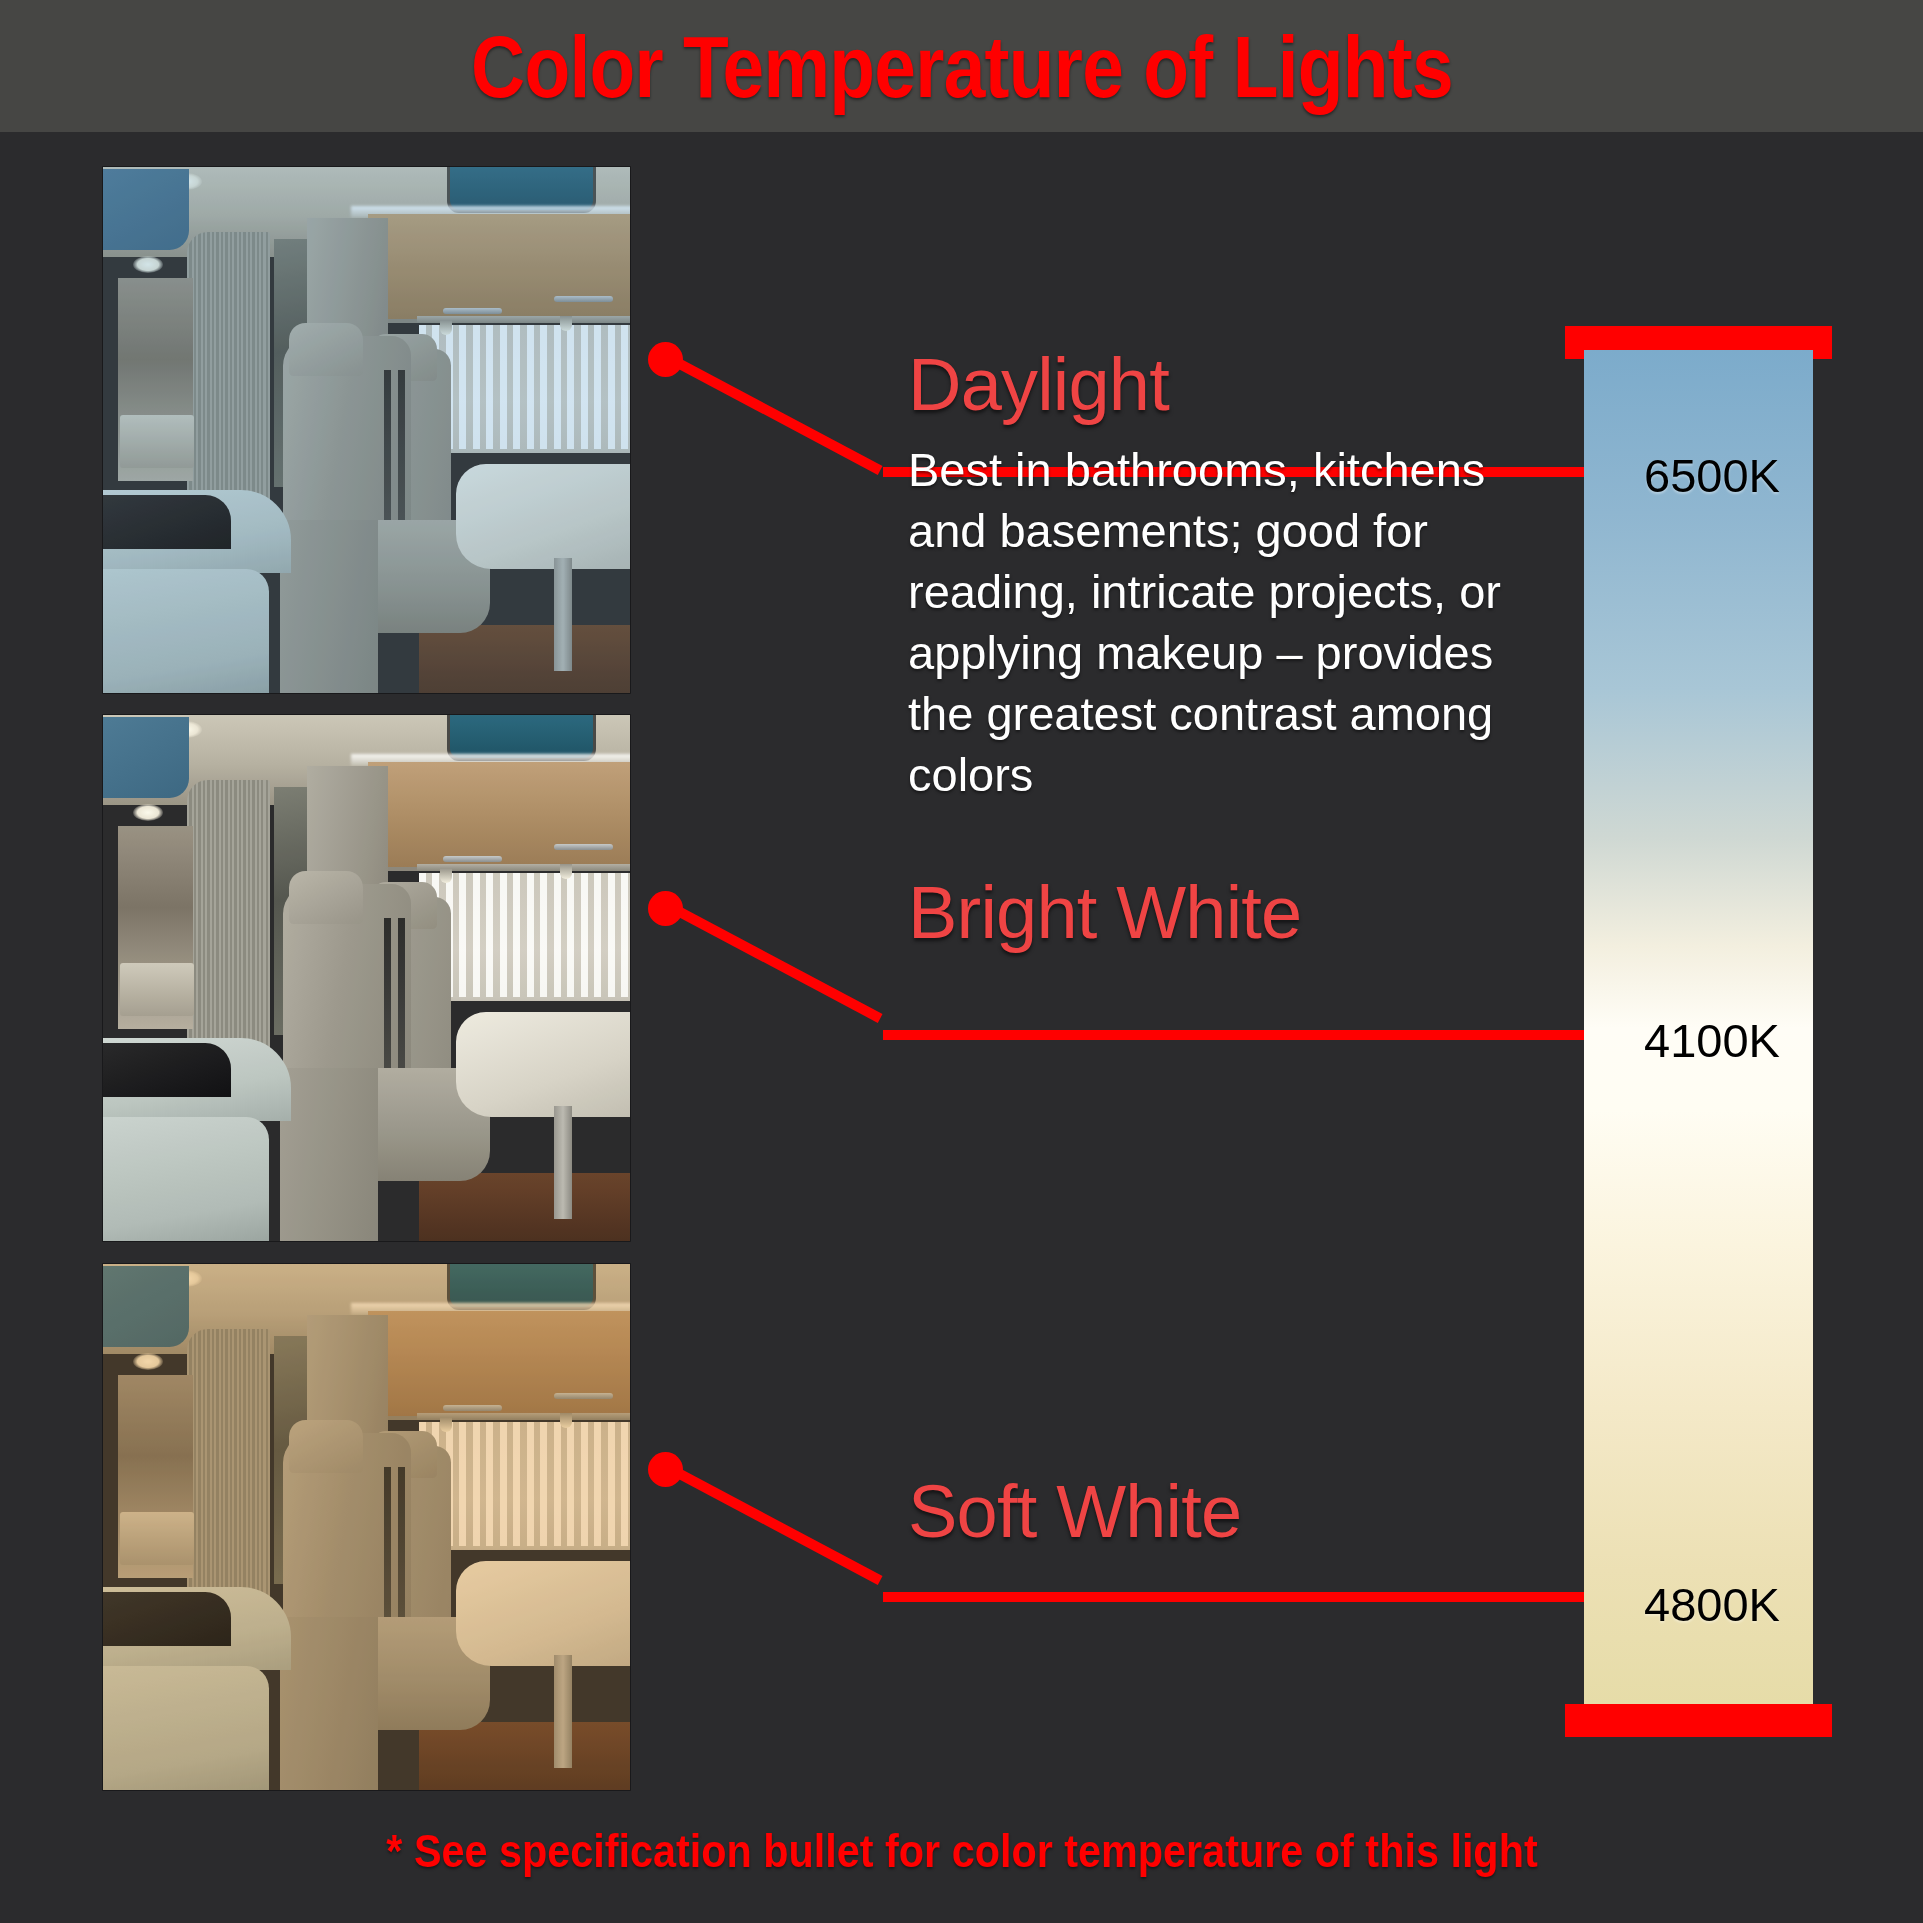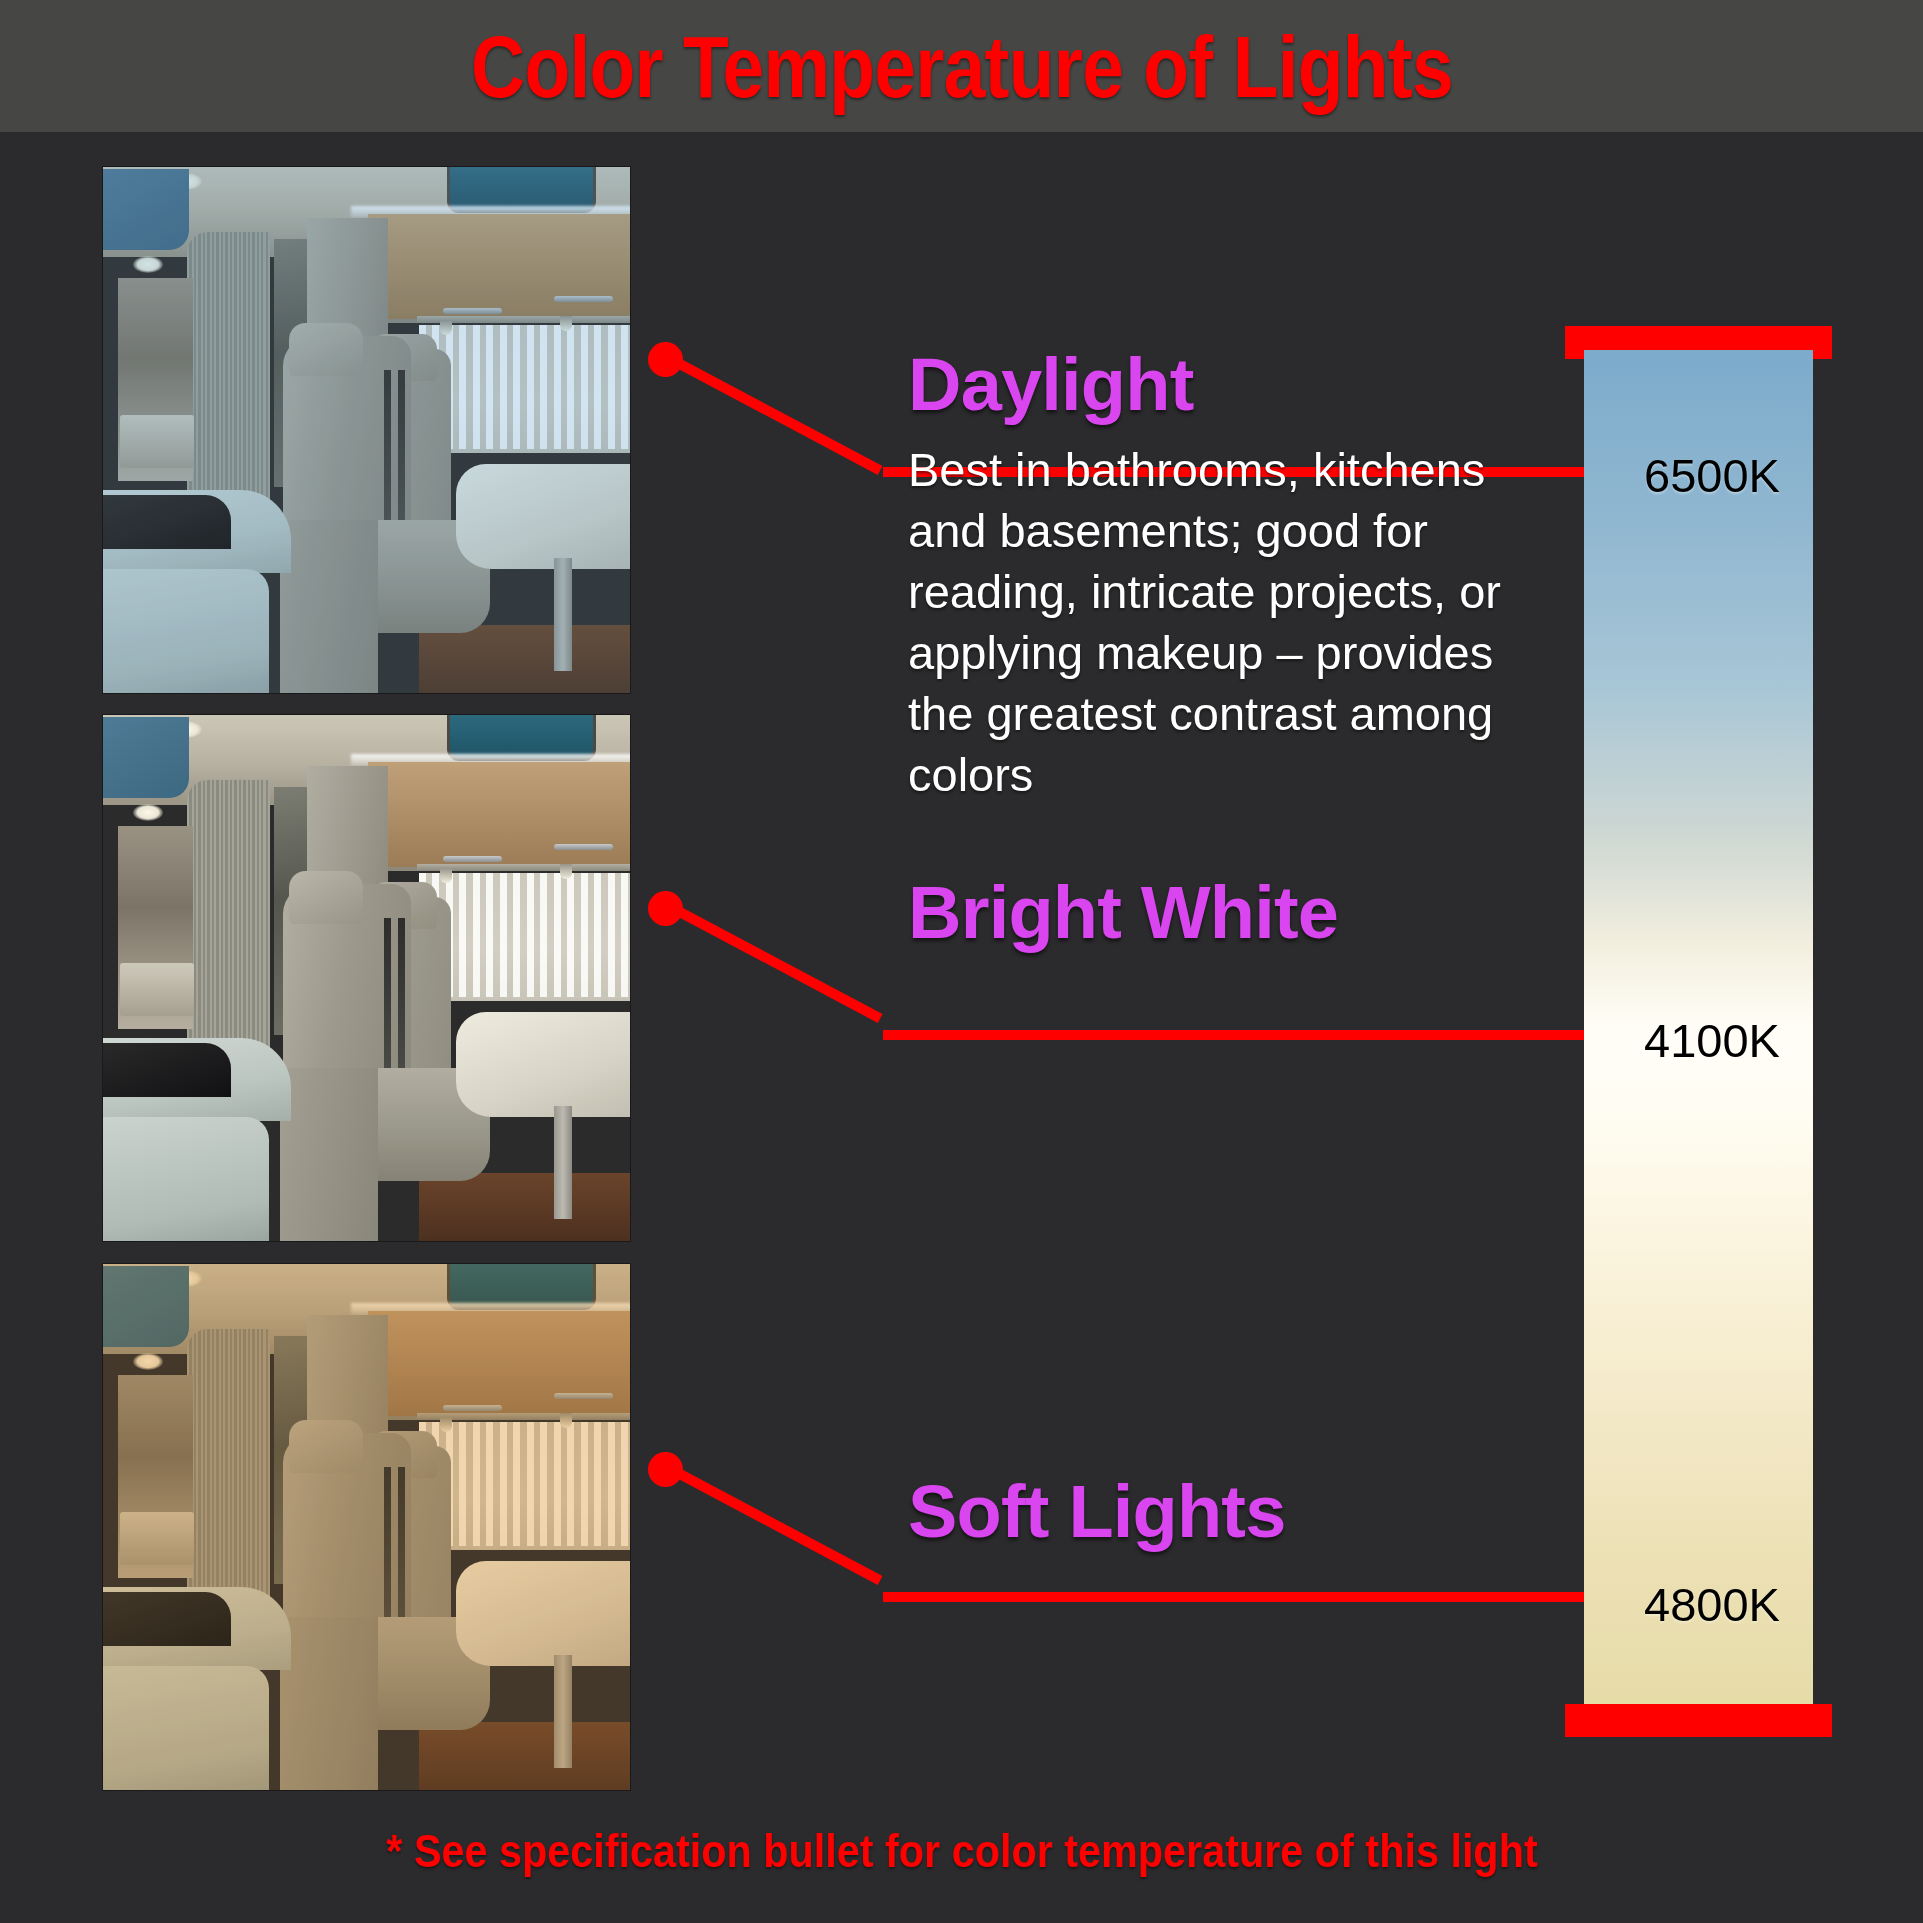--- a/index.html
+++ b/index.html
@@ -194,23 +194,23 @@
   .diag{
     position:absolute;height:9.8px;background:#ff0000;
     transform-origin:0 50%;
   }
   .hline{position:absolute;height:9.8px;background:#ff0000;}
 
   
   .block{position:absolute;left:908px;width:661px;}
   .block h2{
     margin:0;
-    color:#d946ef;
+    color:#ef4444;
     font-size:74px;
-    font-weight:bold;
+    font-weight:normal;
     line-height:1.02;
     letter-spacing:-0.8px;
     text-shadow:0 3px 3.8px rgba(0,0,0,.55);
   }
   .block p{
     margin:16.5px 0 0 0;
     color:#ffffff;
     font-size:47px;
     line-height:1.30;
     font-weight:normal;
@@ -415,21 +415,21 @@
 <div class="block" id="block-daylight">
   <h2>Daylight</h2>
   <p>Best in bathrooms, kitchens and basements; good for reading, intricate projects, or applying makeup – provides the greatest contrast among colors</p>
 </div>
 
 <div class="block" id="block-bright">
   <h2>Bright White</h2>
 </div>
 
 <div class="block" id="block-soft">
-  <h2>Soft Lights</h2>
+  <h2>Soft White</h2>
 </div>
 
 <div id="scale-cap-top"></div>
 <div id="scale-bar"></div>
 <div id="scale-cap-bottom"></div>
 <div class="scale-label" id="label-6500">6500K</div>
 <div class="scale-label" id="label-4100">4100K</div>
 <div class="scale-label" id="label-2700">4800K</div>
 
 <div id="footer-note">* See specification bullet for color temperature of this light</div>

